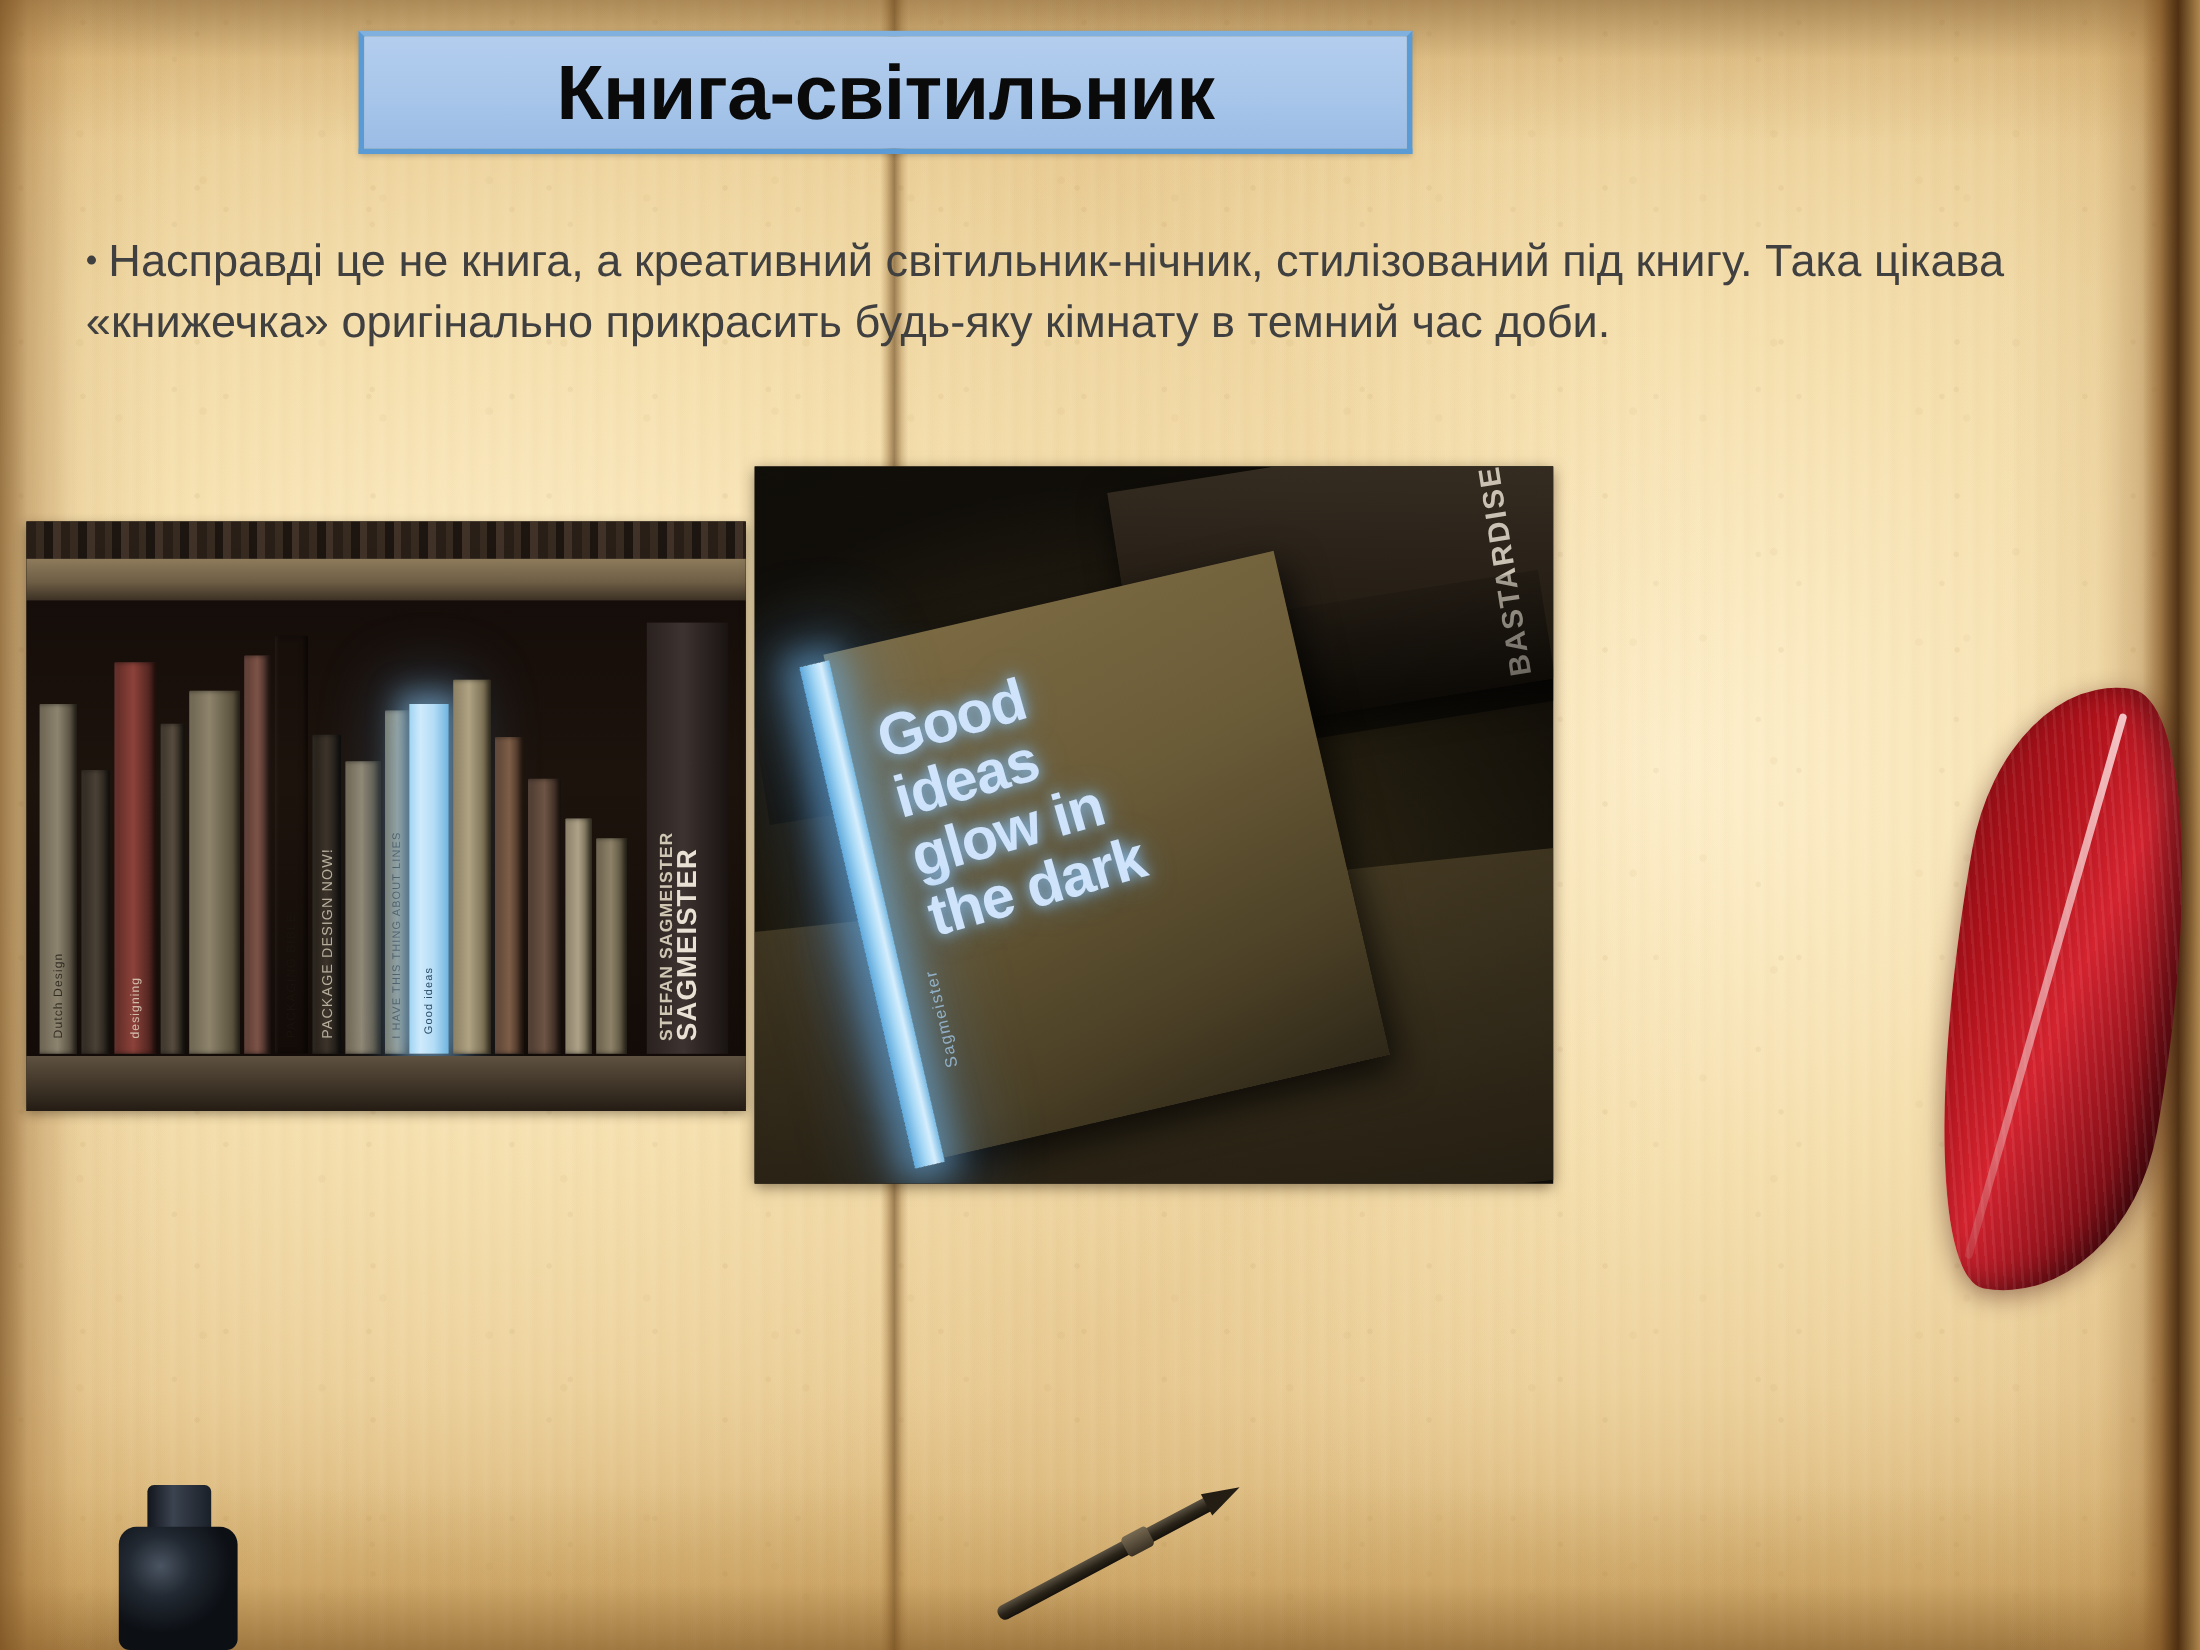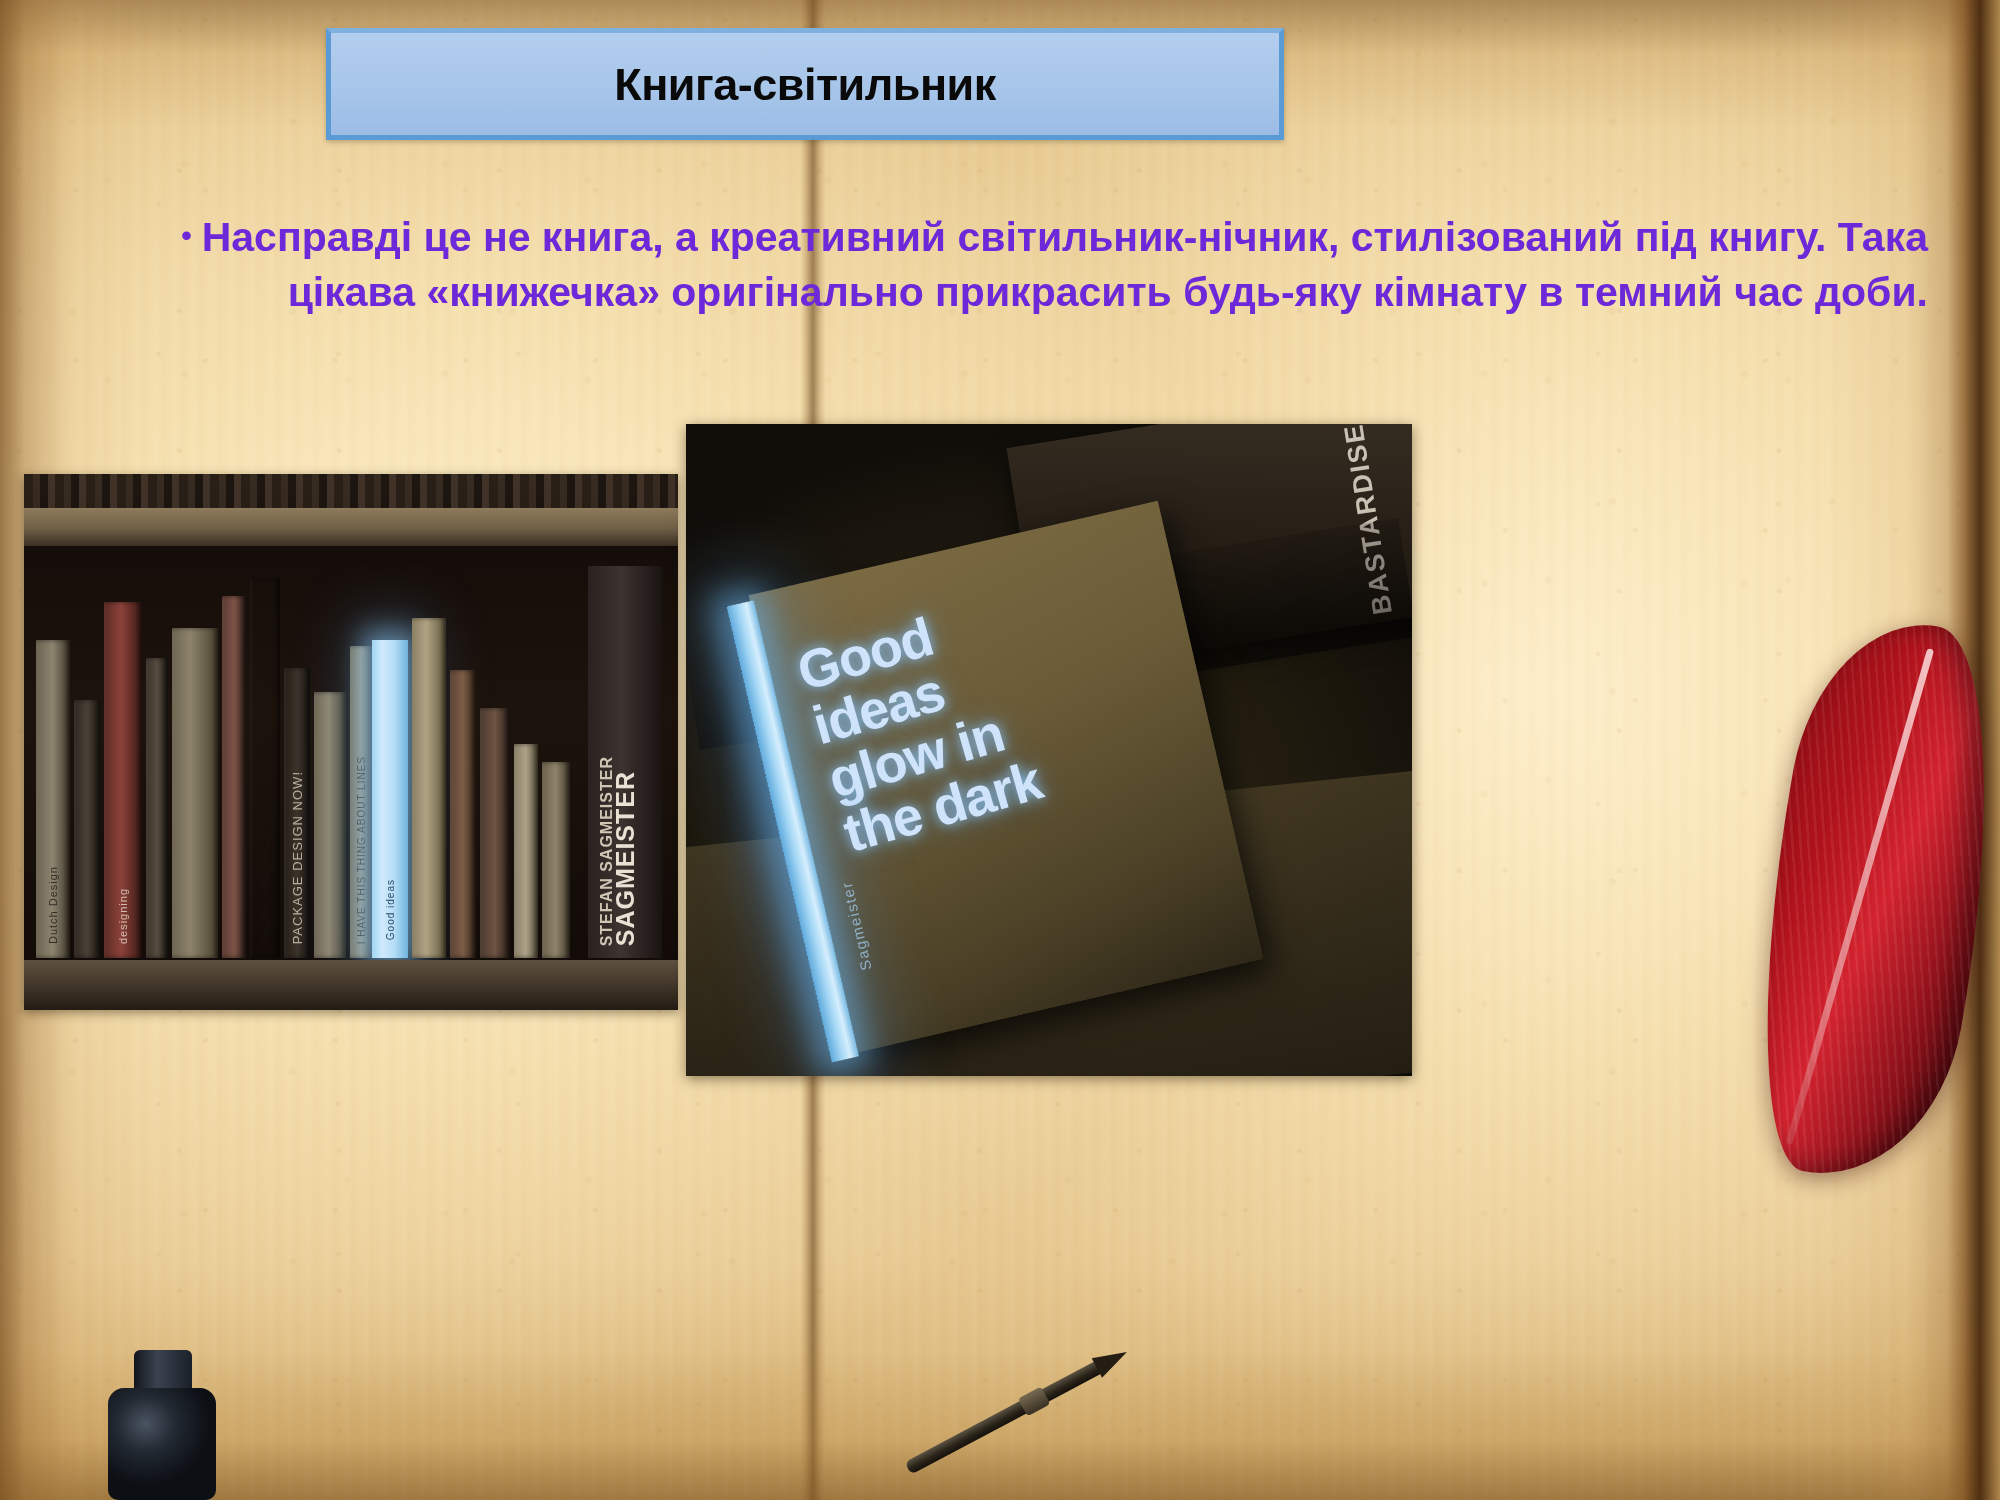--- a/index.html
+++ b/index.html
@@ -83,43 +83,42 @@
     background: linear-gradient(180deg, #b3cdee 0%, #a9c7ea 48%, #9cbce6 100%);
     border: 5px solid #5a9bd5;
     border-top-color: #7fb0de;
     box-sizing: border-box;
     display: flex;
     align-items: center;
     justify-content: center;
     box-shadow: 0 2px 5px rgba(60,50,30,0.30);
   }
   .title-text {
-    font-size: 45px;
+    font-size: 70px;
     font-weight: bold;
     color: #0a0a0a;
     letter-spacing: -0.5px;
     white-space: nowrap;
     line-height: 1;
   }
 
   
   .body-block {
     position: absolute;
     left: 78px;
     top: 210px;
     width: 1850px;
     text-align: center;
   }
   .bullet-row {
     position: relative;
     font-size: 41px;
     line-height: 1.33;
-    color: #6d28d9;
-    text-align: right;
-    font-weight: bold;
+    color: #404040;
+    text-align: left;
   }
   .bullet-dot {
     font-size: 30px;
     vertical-align: 0.18em;
     margin-right: 10px;
   }
 
   
   .photo-shelf {
     position: absolute;

